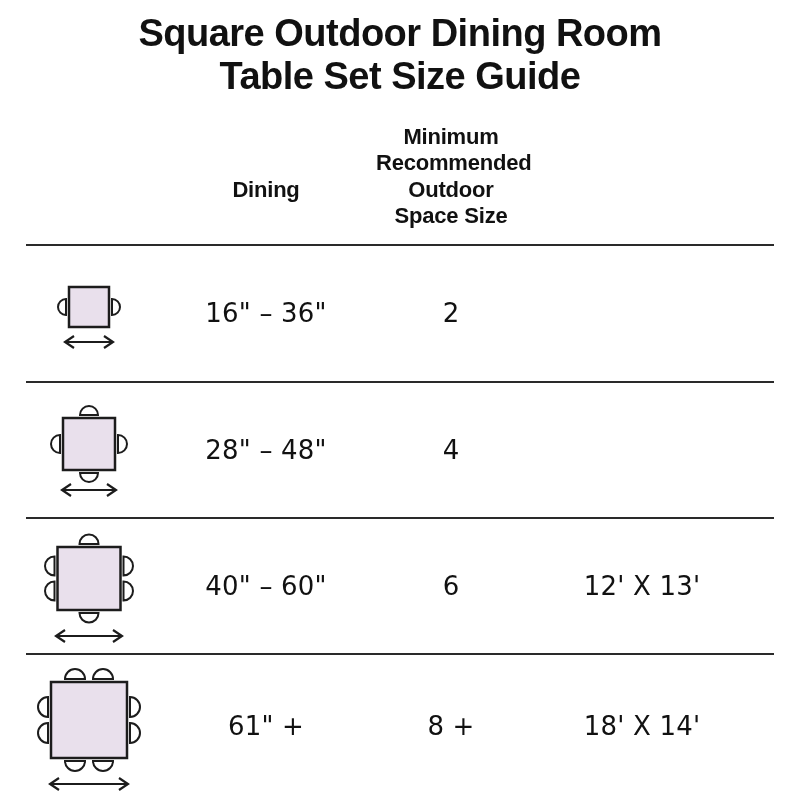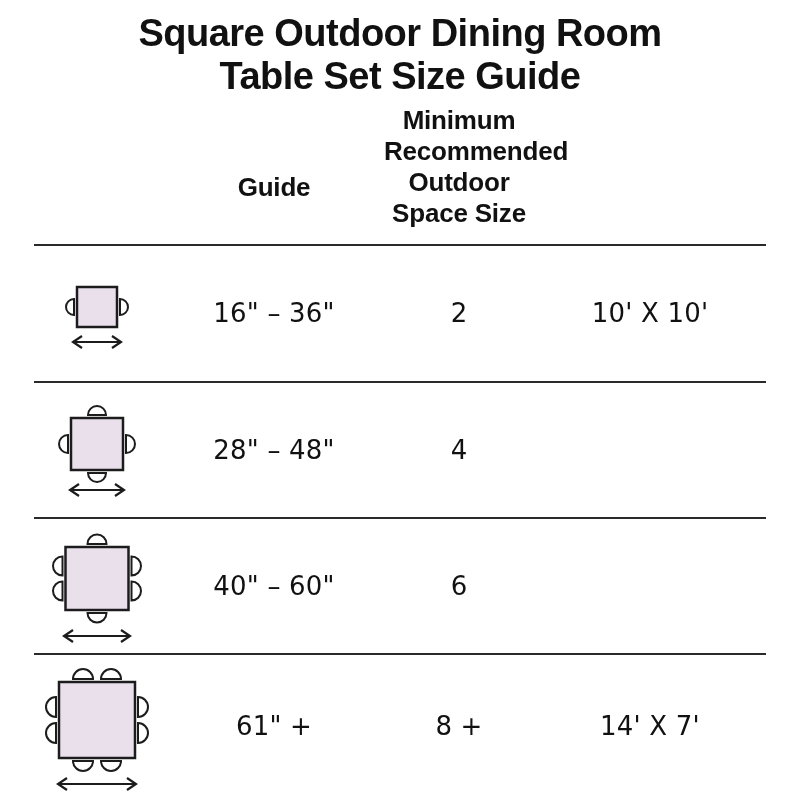--- a/index.html
+++ b/index.html
@@ -1,28 +1,28 @@
 <!DOCTYPE html>
 <html><head>
 <meta charset="utf-8">
 <style>
   html,body{margin:0;padding:0;background:#fff;}
   .canvas{
     width:800px;height:800px;background:#ffffff;overflow:hidden;
     font-family:"Liberation Sans",sans-serif;color:#111111;
-    margin:0 auto;box-sizing:border-box;padding:0 34px;
+    margin:0 auto;box-sizing:border-box;padding:0 26px;
   }
   .title{
     text-align:center;font-weight:700;font-size:38px;line-height:1.14;
     letter-spacing:-0.5px;padding-top:12px;white-space:pre-line;
   }
   .grid4{display:grid;grid-template-columns:130px 220px 150px 232px;}
   .header-row{height:145px;align-items:end;}
   .header-cell{
-    text-align:center;font-weight:700;font-size:26px;line-height:1.2;
+    text-align:center;font-weight:700;font-size:22px;line-height:1.2;
     letter-spacing:-0.2px;white-space:pre-line;
   }
   .h-length{padding-bottom:30px;}
   .h-seats{padding-bottom:40px;}
   .h-space{padding-bottom:14px;}
   .row{border-top:2px solid #2a2a2a;box-sizing:border-box;}
   .row-0{height:137px;}
   .row-1,.row-2{height:136px;}
   .row-3{height:144px;}
   .cell{
@@ -36,21 +36,21 @@
 </head>
 <body>
 
 <div class="canvas">
 
   <div class="title">Square Outdoor Dining Room
 Table Set Size Guide</div>
 
   <div class="grid4 header-row">
     <div class="header-cell"></div>
-    <div class="header-cell h-seats">Guide</div>
+    <div class="header-cell h-seats">Dining</div>
     <div class="header-cell h-space">Minimum
 Recommended
 Outdoor
 Space Size</div>
   </div>
 
   <div class="grid4 row row-0">
     <div class="diagram-cell">
     <svg width="130" height="135" viewBox="0 0 130 135" xmlns="http://www.w3.org/2000/svg">
       <path d="M 40 53 A 8 8 0 0 0 40 69 Z" fill="#ffffff" stroke="#1c1c1c" stroke-width="2"></path>
@@ -59,21 +59,20 @@
 
     <g stroke="#1c1c1c" stroke-width="2.2" fill="none">
       <line x1="39" y1="96" x2="87" y2="96"></line>
       <polyline points="48,90 39,96 48,102"></polyline>
       <polyline points="78,90 87,96 78,102"></polyline>
     </g>
     </svg>
       </div>
     <div class="cell">16" – 36"</div>
     <div class="cell">2</div>
-    <div class="cell">10' X 10'</div>
   </div>
 
   <div class="grid4 row row-1">
     <div class="diagram-cell">
     <svg width="130" height="134" viewBox="0 0 130 134" xmlns="http://www.w3.org/2000/svg">
       <path d="M 54 32 A 9 9 0 0 1 72 32 Z" fill="#ffffff" stroke="#1c1c1c" stroke-width="2"></path>
           <path d="M 54 90 A 9 9 0 0 0 72 90 Z" fill="#ffffff" stroke="#1c1c1c" stroke-width="2"></path>
           <path d="M 34 52 A 9 9 0 0 0 34 70 Z" fill="#ffffff" stroke="#1c1c1c" stroke-width="2"></path>
           <path d="M 92 52 A 9 9 0 0 1 92 70 Z" fill="#ffffff" stroke="#1c1c1c" stroke-width="2"></path>
       <rect x="37" y="35" width="52" height="52" fill="#e9e0ec" stroke="#1c1c1c" stroke-width="2.5"></rect>
@@ -102,20 +101,21 @@
 
     <g stroke="#1c1c1c" stroke-width="2.2" fill="none">
       <line x1="30" y1="117" x2="96" y2="117"></line>
       <polyline points="39,111 30,117 39,123"></polyline>
       <polyline points="87,111 96,117 87,123"></polyline>
     </g>
     </svg>
       </div>
     <div class="cell">40" – 60"</div>
     <div class="cell">6</div>
+    <div class="cell">12' X 13'</div>
   </div>
 
   <div class="grid4 row row-3">
     <div class="diagram-cell">
     <svg width="130" height="142" viewBox="0 0 130 142" xmlns="http://www.w3.org/2000/svg">
       <path d="M 39 24 A 10 10 0 0 1 59 24 Z" fill="#ffffff" stroke="#1c1c1c" stroke-width="2"></path>
           <path d="M 67 24 A 10 10 0 0 1 87 24 Z" fill="#ffffff" stroke="#1c1c1c" stroke-width="2"></path>
           <path d="M 39 106 A 10 10 0 0 0 59 106 Z" fill="#ffffff" stroke="#1c1c1c" stroke-width="2"></path>
           <path d="M 67 106 A 10 10 0 0 0 87 106 Z" fill="#ffffff" stroke="#1c1c1c" stroke-width="2"></path>
           <path d="M 22 42 A 10 10 0 0 0 22 62 Z" fill="#ffffff" stroke="#1c1c1c" stroke-width="2"></path>
@@ -126,16 +126,16 @@
 
     <g stroke="#1c1c1c" stroke-width="2.2" fill="none">
       <line x1="24" y1="129" x2="102" y2="129"></line>
       <polyline points="33,123 24,129 33,135"></polyline>
       <polyline points="93,123 102,129 93,135"></polyline>
     </g>
     </svg>
       </div>
     <div class="cell">61" +</div>
     <div class="cell">8 +</div>
-    <div class="cell">14' X 7'</div>
+    <div class="cell">18' X 14'</div>
   </div>
 
 </div>
 
 </body></html>

